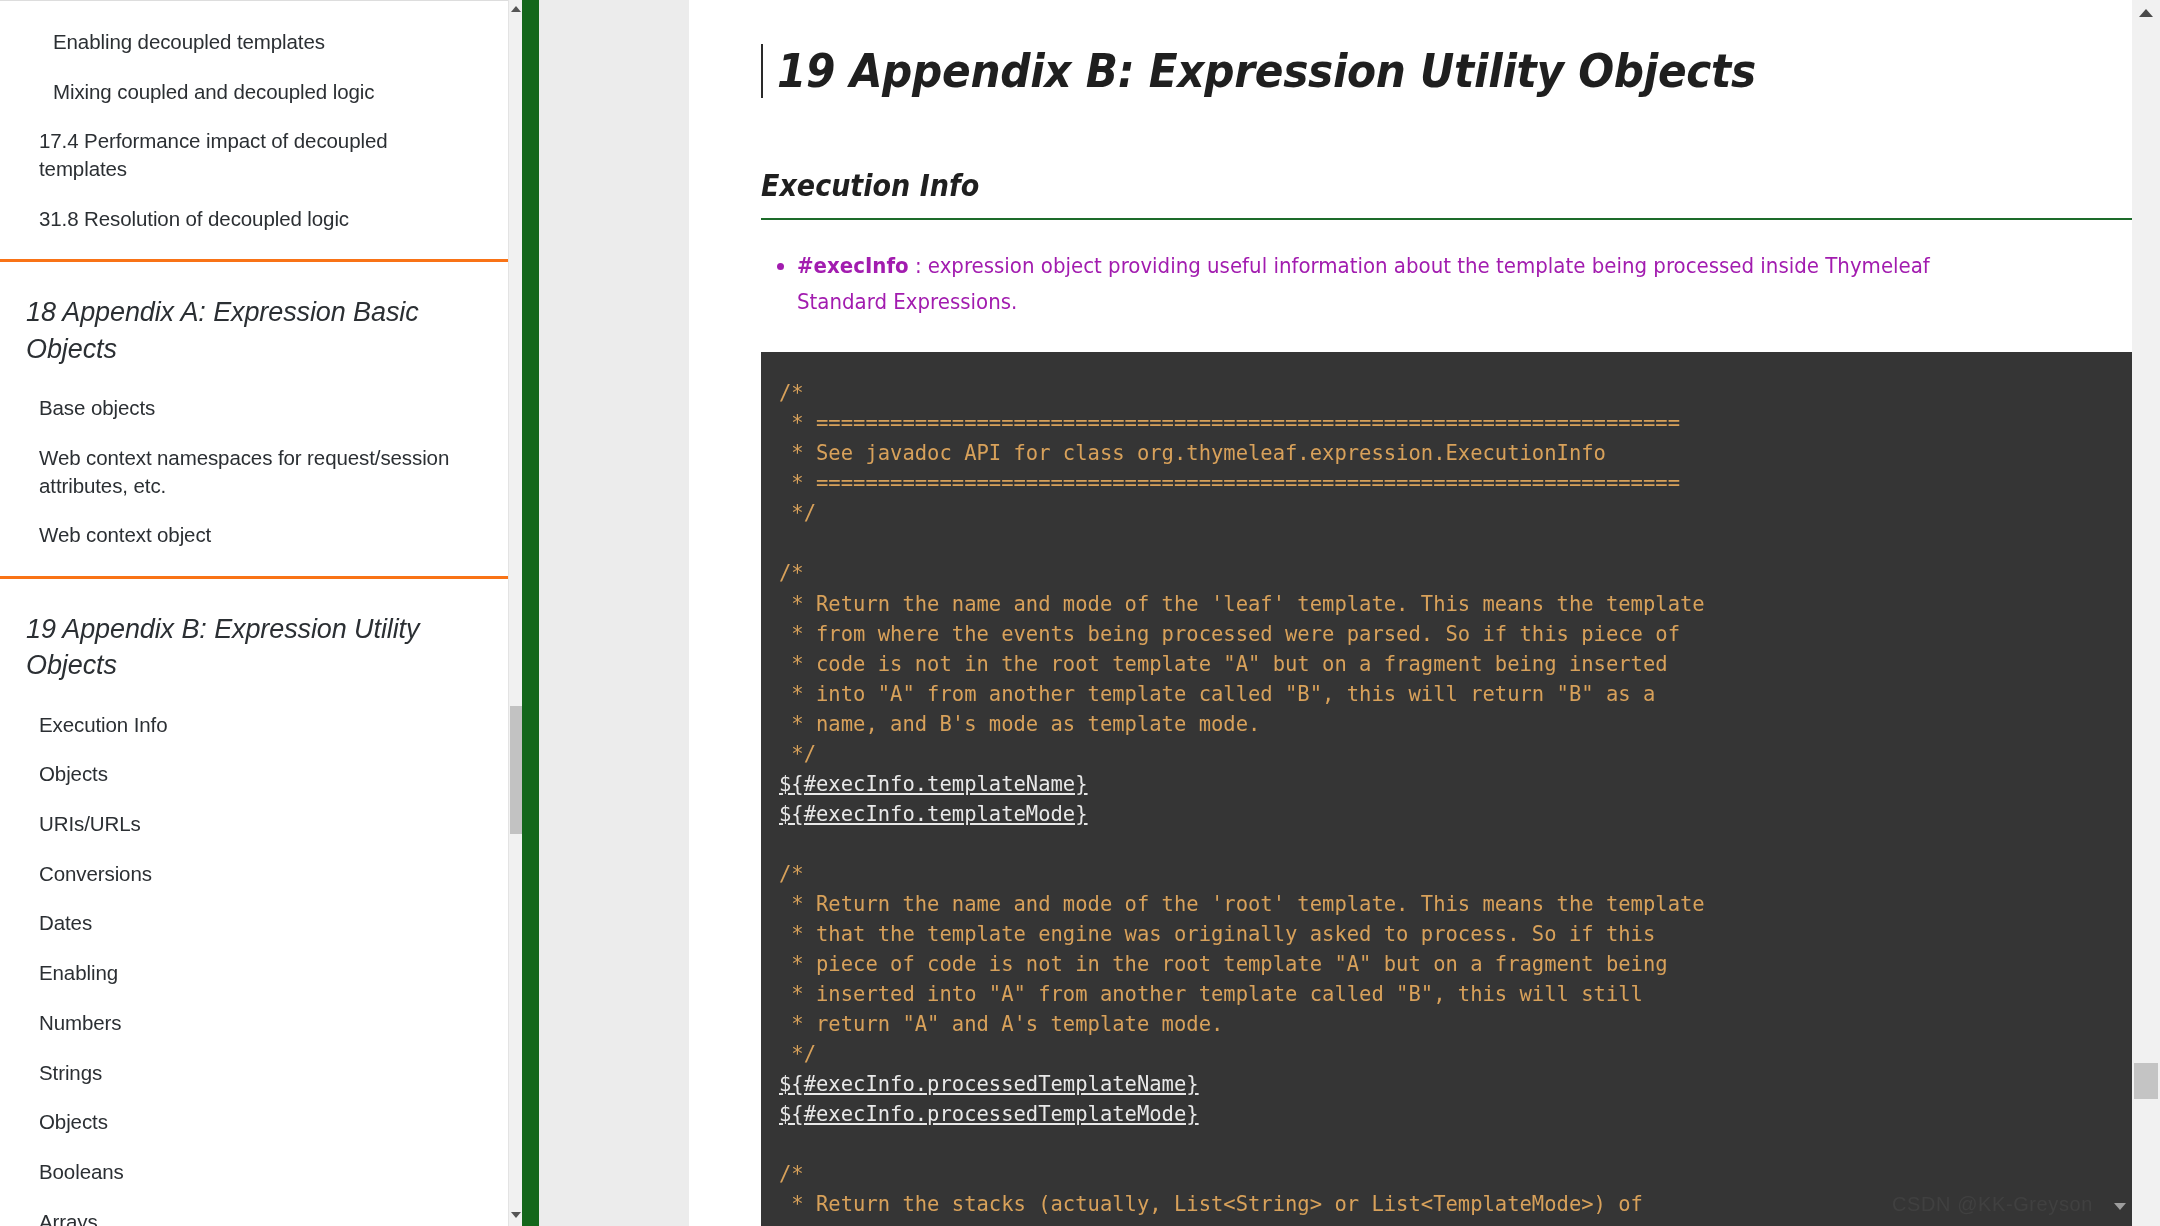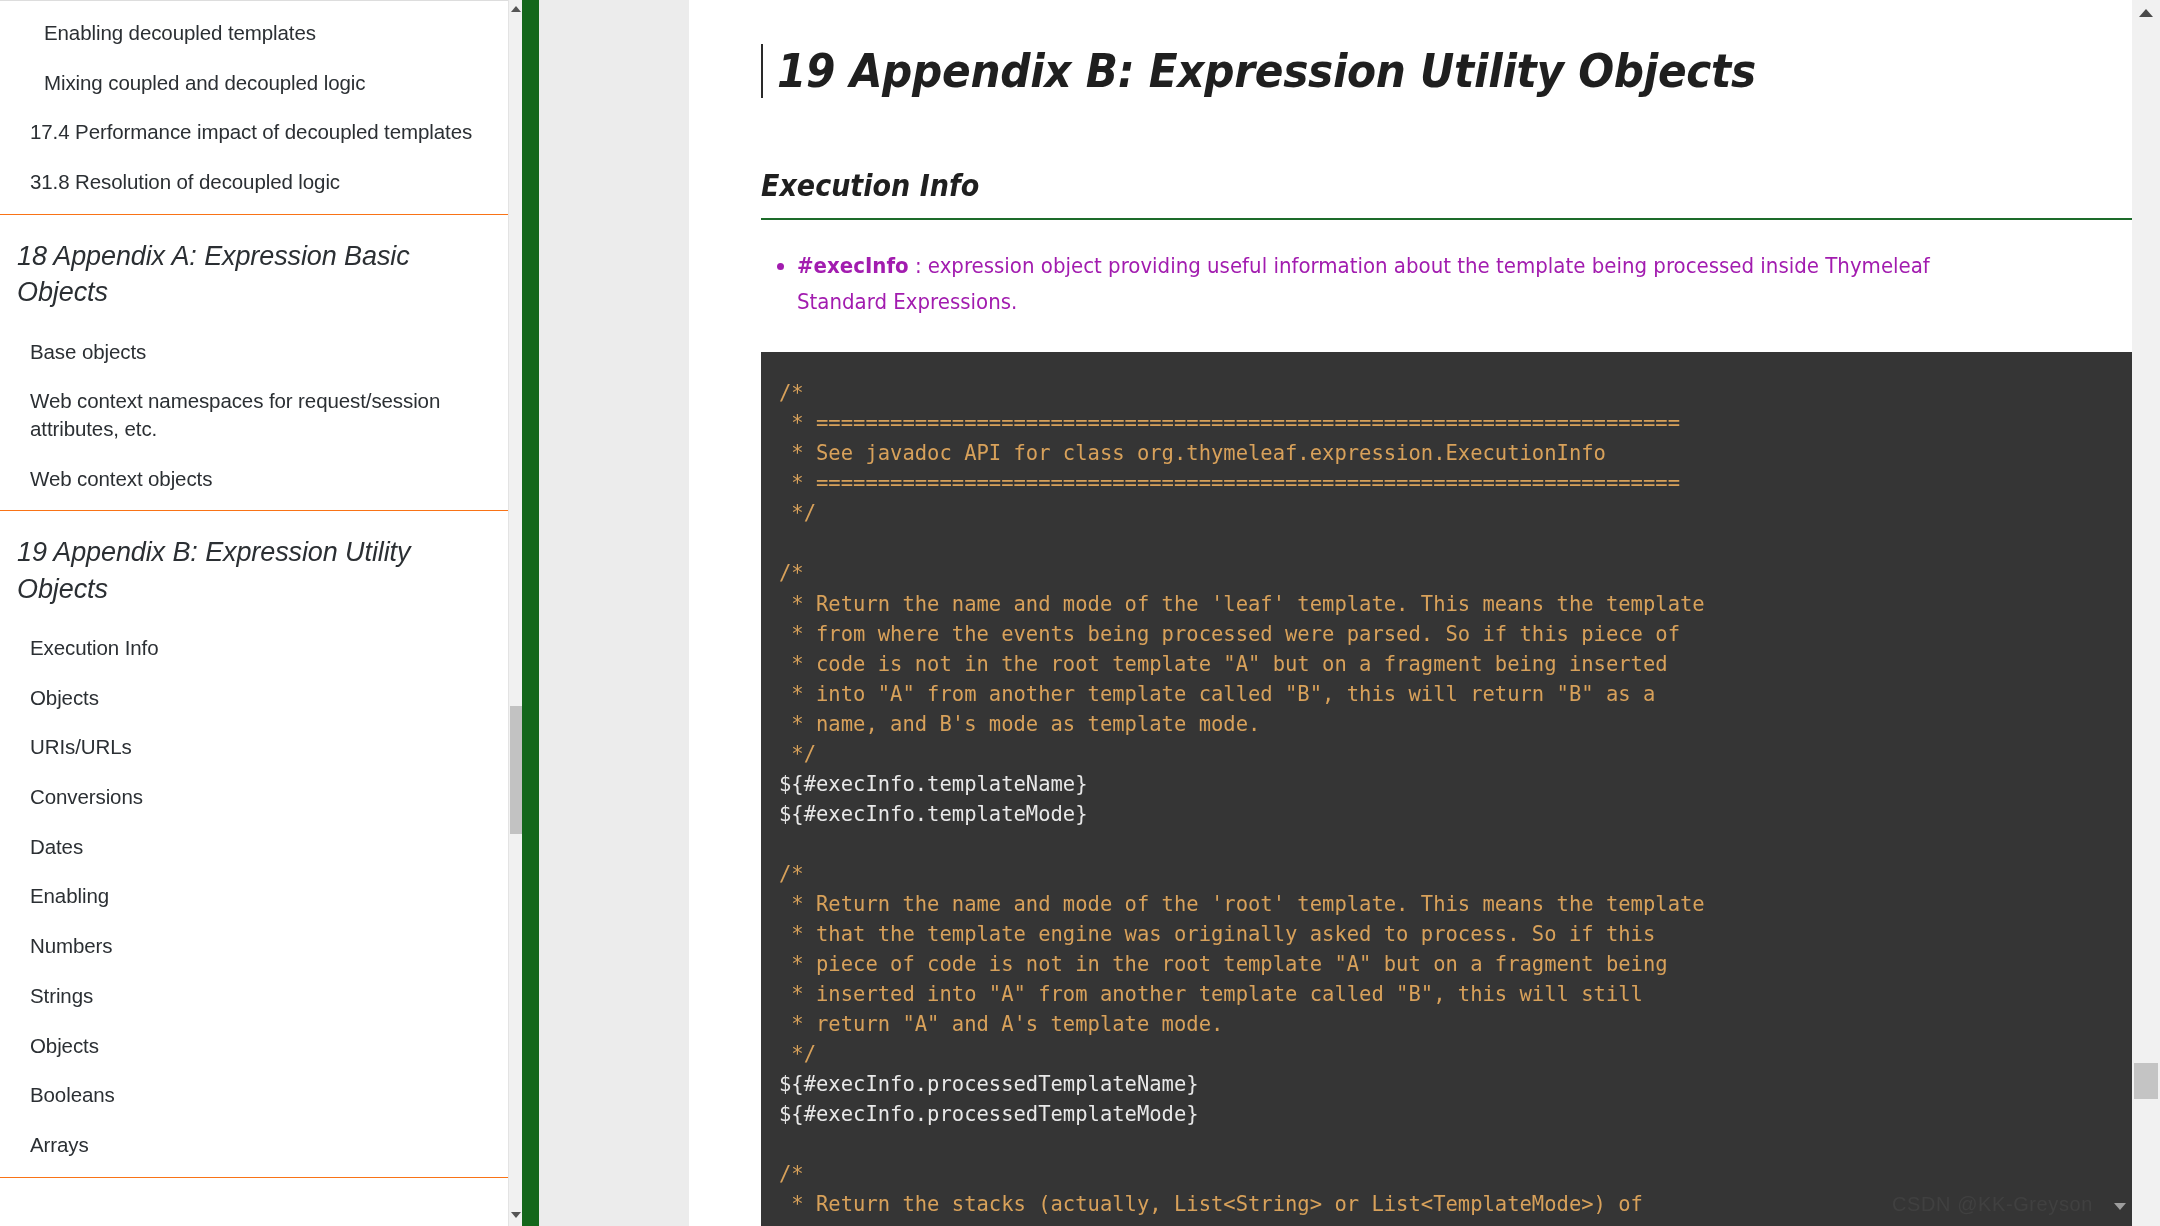--- a/index.html
+++ b/index.html
@@ -29,22 +29,22 @@
   }
   .sidebar {
     position: absolute;
     top: 0; left: 0;
     width: 508px;
     height: 1226px;
     background: #ffffff;
     overflow: hidden;
   }
   .toc-section {
-    border-bottom: 1px solid #f97316;
-    padding: 7px;
+    border-bottom: 3px solid #f97316;
+    padding: 16px;
   }
   .toc-section.first { border-top: 1px solid #dddddd; }
   .toc-item {
     font-size: 20.5px;
     color: #2b2f33;
     line-height: 1.35;
     padding: 11px 20px 11px 0;
     letter-spacing: -0.1px;
     cursor: pointer;
     white-space: normal;
@@ -158,21 +158,21 @@
     padding: 26px 30px 30px 18px;
     background: #353535;
     color: #d8a15a;
     font-family: "DejaVu Sans Mono", "Liberation Mono", monospace;
     font-size: 20.5px;
     line-height: 1.465;
     white-space: pre;
     overflow: hidden;
     min-height: 800px;
   }
-  pre.codeblock .expr { color: #e8e8e8; }
+  pre.codeblock .expr { color: #e8e8e8; text-decoration: underline; }
 
   
   .pg-scroll {
     position: absolute;
     top: 0; right: 0;
     width: 28px; height: 1226px;
     background: #f1f1f1;
   }
   .pg-arrow {
     position: absolute;
@@ -227,21 +227,21 @@
         <div class="toc-section first">
           <div class="toc-item lvl2">Enabling decoupled templates</div>
           <div class="toc-item lvl2">Mixing coupled and decoupled logic</div>
           <div class="toc-item lvl1">17.4 Performance impact of decoupled templates</div>
           <div class="toc-item lvl1">31.8 Resolution of decoupled logic</div>
         </div>
         <div class="toc-section">
           <div class="toc-item lvl0">18 Appendix A: Expression Basic Objects</div>
           <div class="toc-item lvl1">Base objects</div>
           <div class="toc-item lvl1">Web context namespaces for request/session attributes, etc.</div>
-          <div class="toc-item lvl1">Web context objects</div>
+          <div class="toc-item lvl1">Web context object</div>
         </div>
         <div class="toc-section">
           <div class="toc-item lvl0">19 Appendix B: Expression Utility Objects</div>
           <div class="toc-item lvl1">Execution Info</div>
           <div class="toc-item lvl1">Objects</div>
           <div class="toc-item lvl1">URIs/URLs</div>
           <div class="toc-item lvl1">Conversions</div>
           <div class="toc-item lvl1">Dates</div>
           <div class="toc-item lvl1">Enabling</div>
           <div class="toc-item lvl1">Numbers</div>

